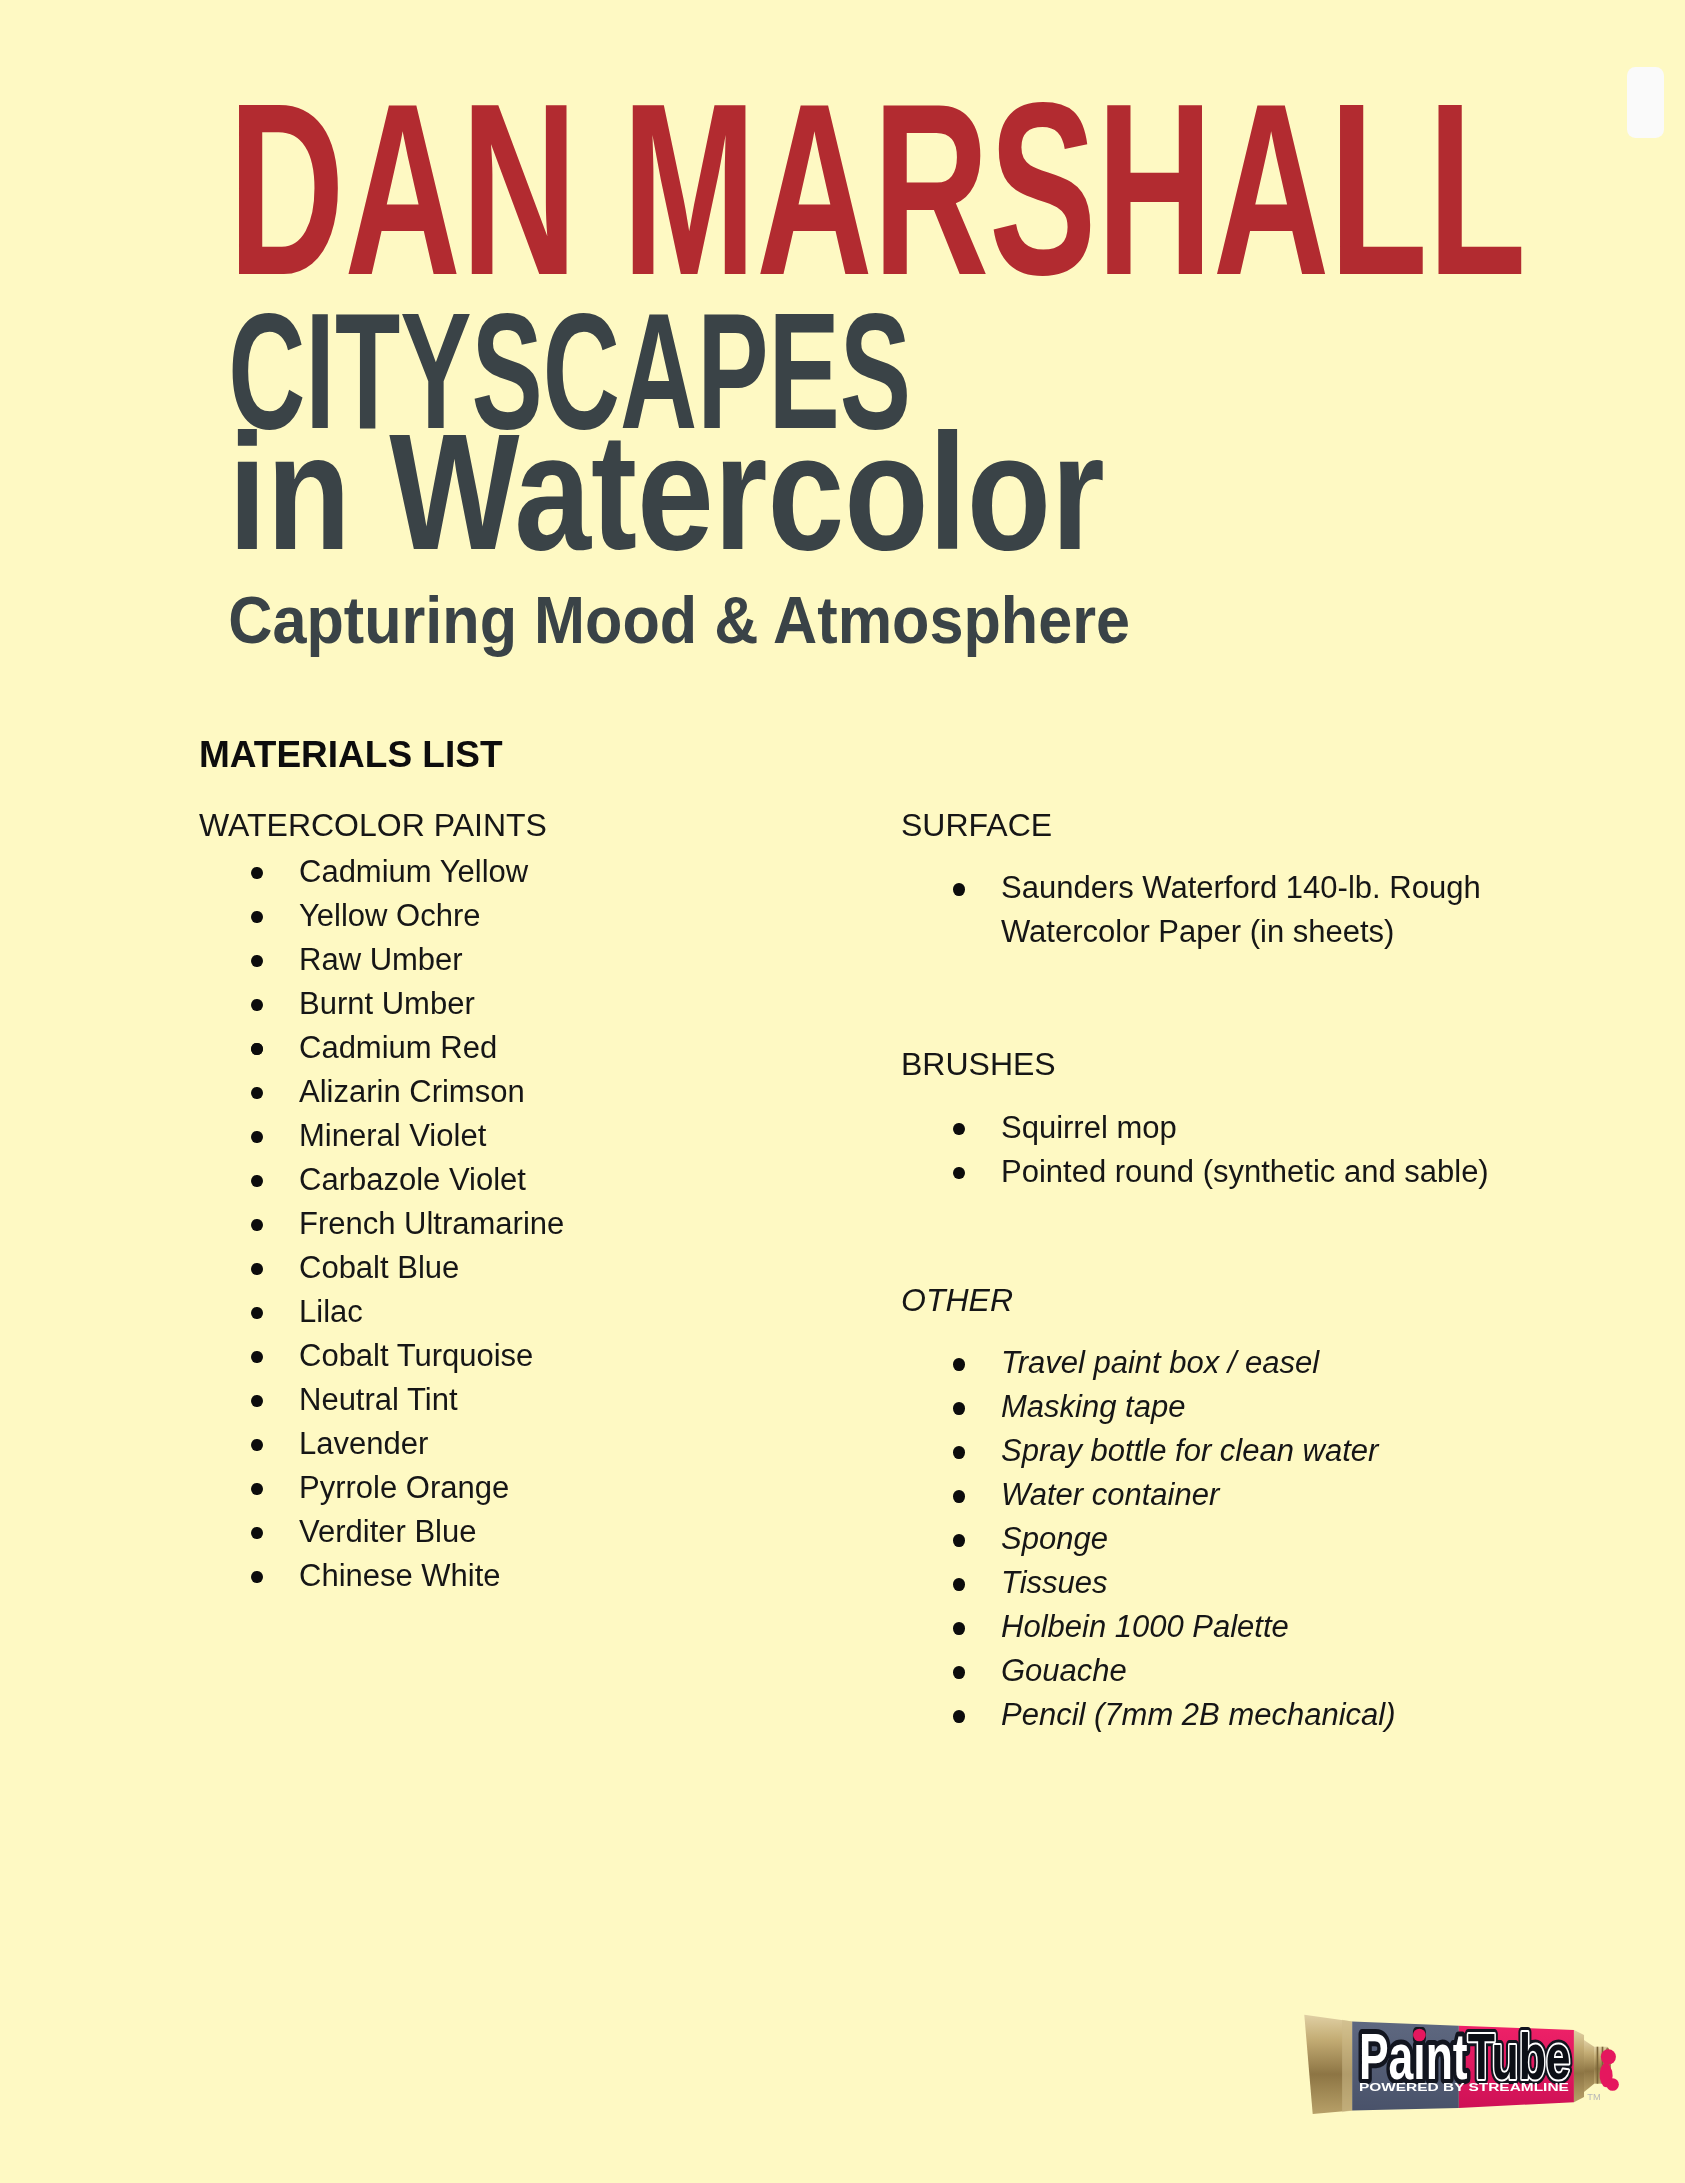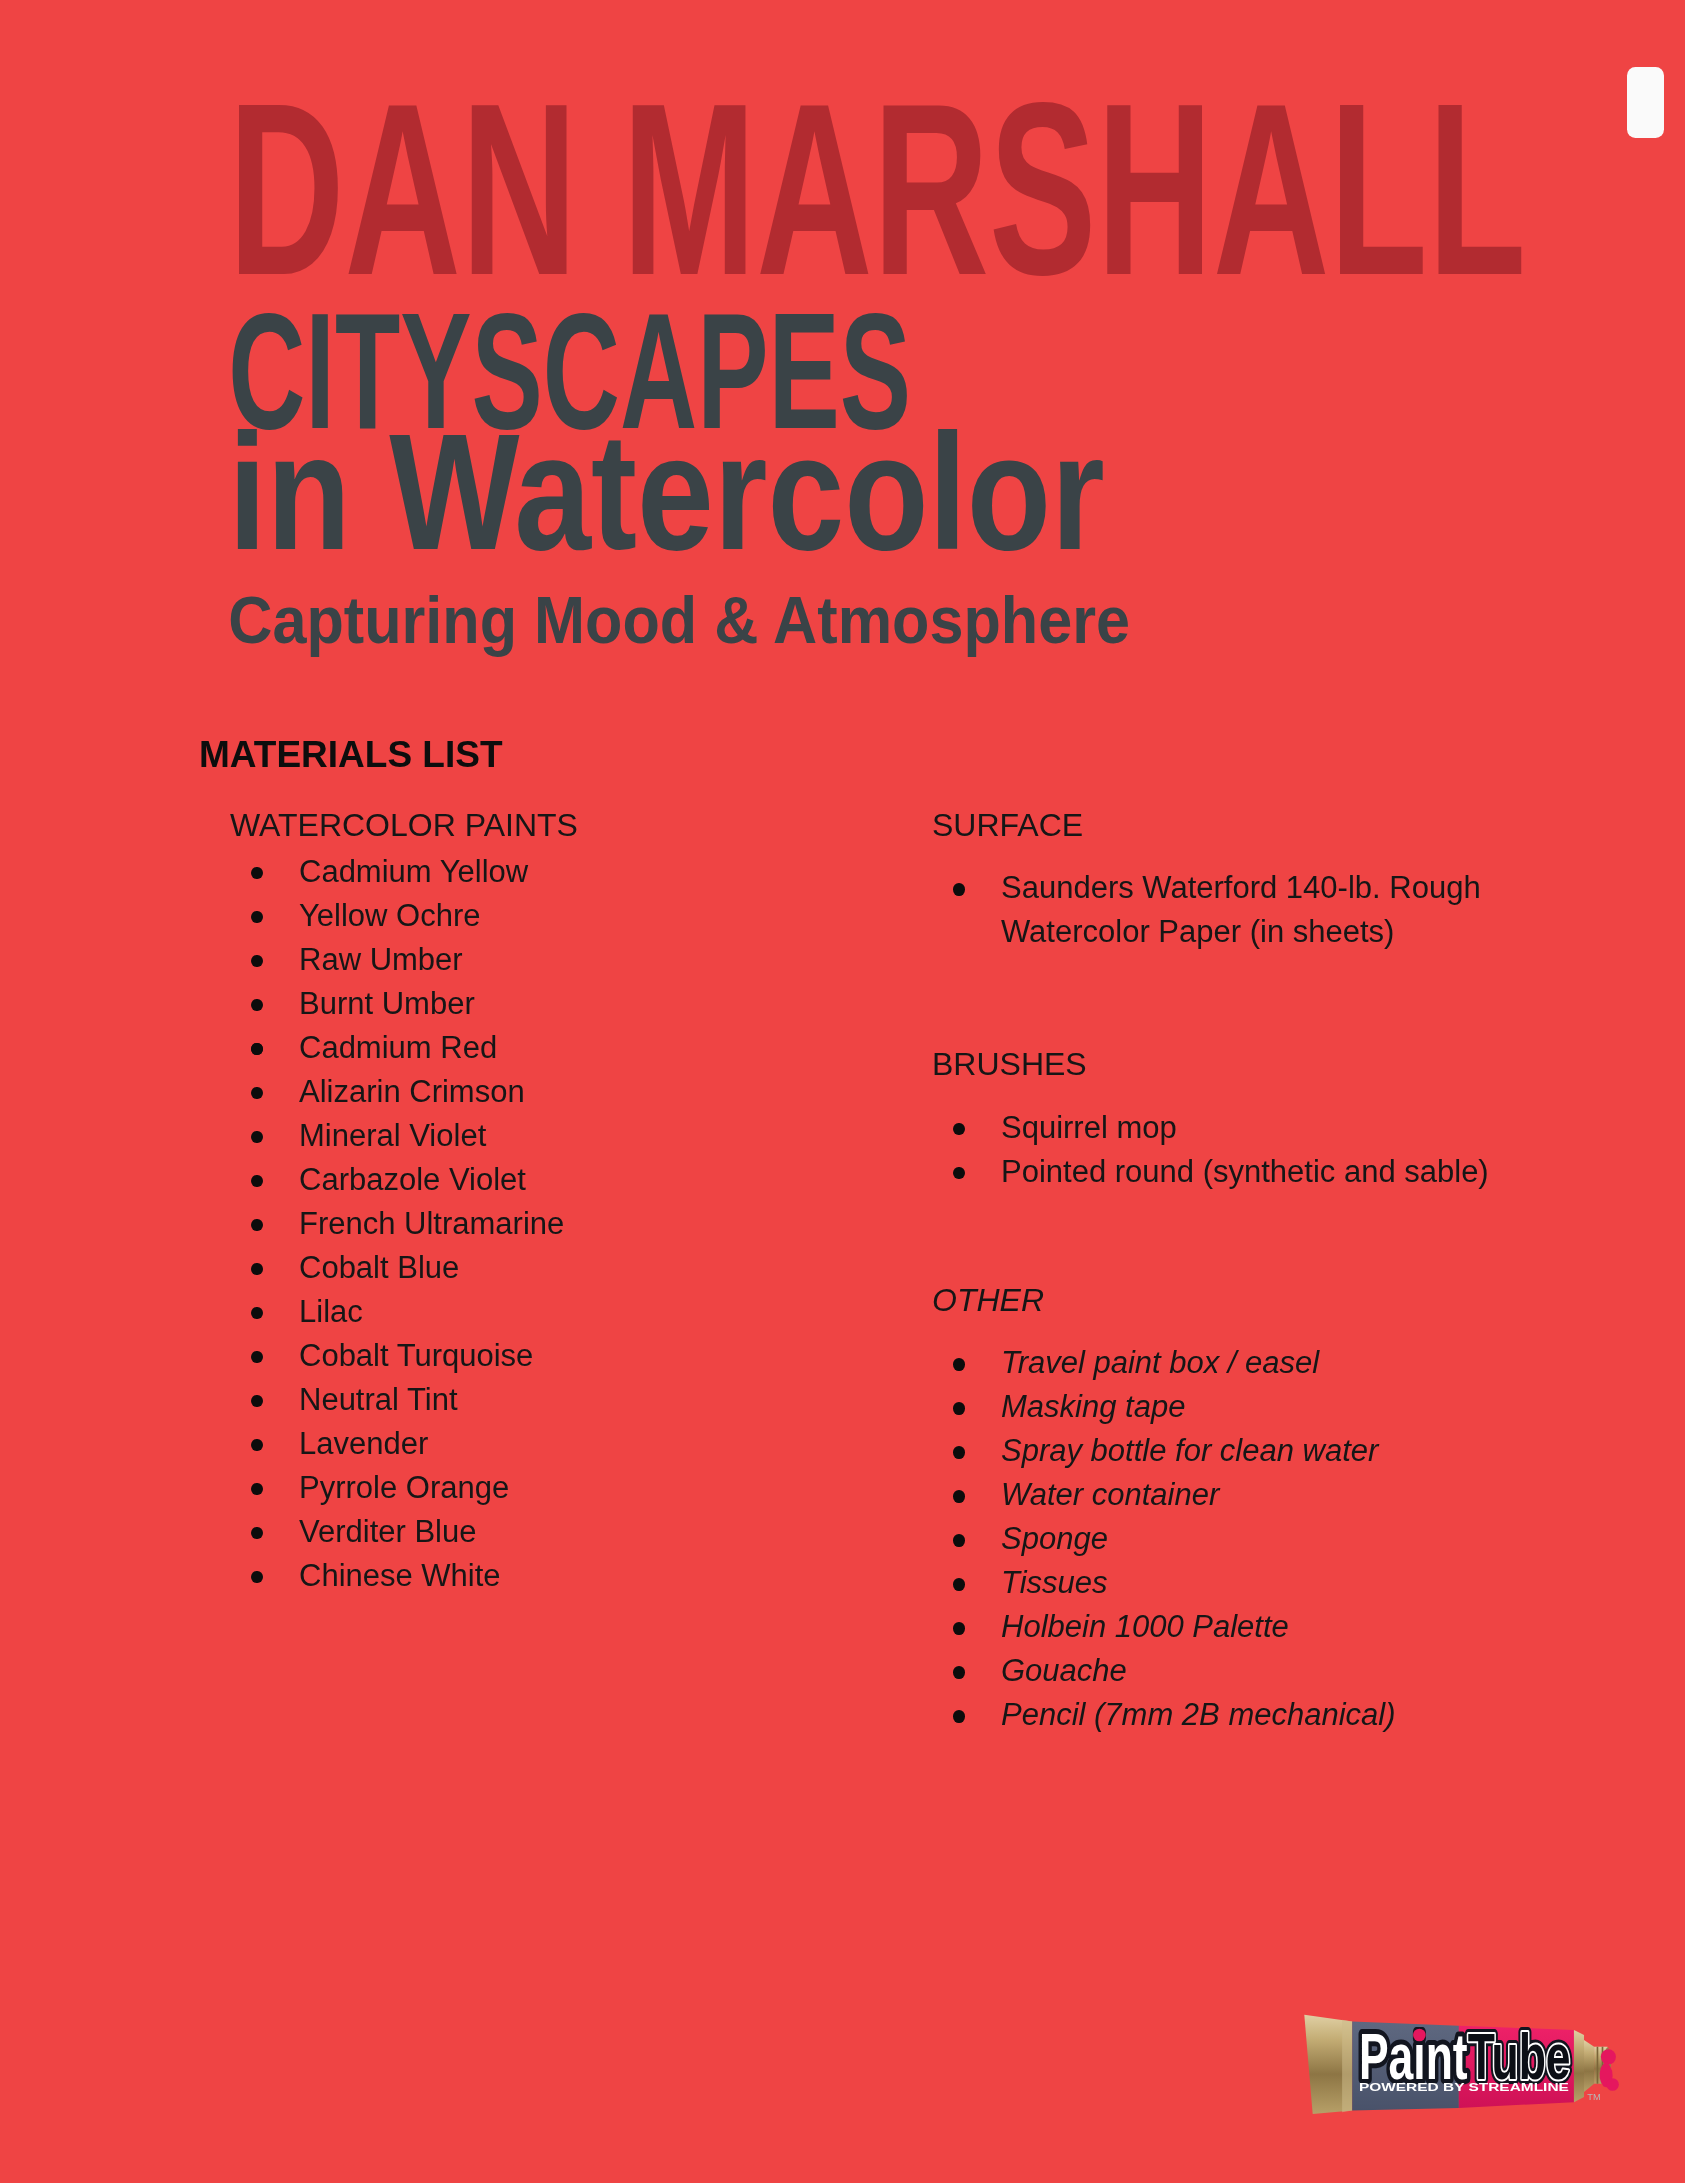--- a/index.html
+++ b/index.html
@@ -4,21 +4,21 @@
 <style>
   html, body { margin: 0; padding: 0; }
   body {
     width: 1686px; height: 2183px;
     background: #ffffff;
     font-family: "Liberation Sans", sans-serif;
     position: relative;
     overflow: hidden;
     color: #161616;
   }
-  .page { position: absolute; inset: 0; background: #ef4444; }
+  .page { position: absolute; inset: 0; background: #fef9c3; }
 
   
   .corner-blob {
     position: absolute; left: 1627px; top: 67px;
     width: 37px; height: 71px;
     background: #fafafa; border-radius: 8.4px;
   }
 
   .title-svg { position: absolute; left: 228px; top: 84px; }
 
@@ -28,21 +28,20 @@
     color: #0d0d0d;
   }
 
   .col { position: absolute; top: 803px; }
   .col-left  { left: 199px;  width: 556px; }
   .col-right { left: 901px; width: 641px; }
 
   .sec-title {
     font-size: 32px; line-height: 44px; color: #161616;
     font-weight: 400;
-    margin-left: 31px;
   }
   .sec-block.gap-a { margin-top: 88px; }
   .sec-block.gap-b { margin-top: 84px; font-style: italic; }
 
   ul.items { list-style: none; margin: 0; padding: 0; }
   .col-left  ul.items { margin-top: 2.5px;  width: 544px; }
   .col-right ul.items { margin-top: 19.4px; width: 640px; }
 
   li.mat-item {
     position: relative; padding-left: 100px;

